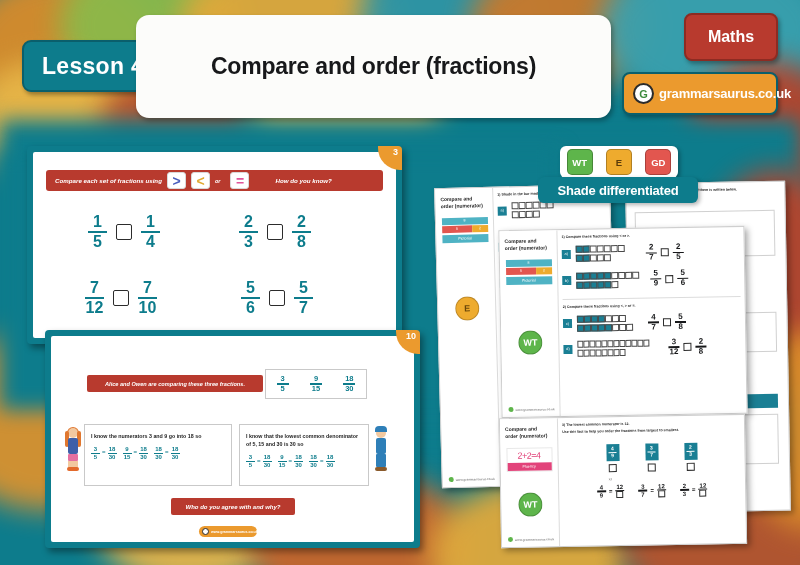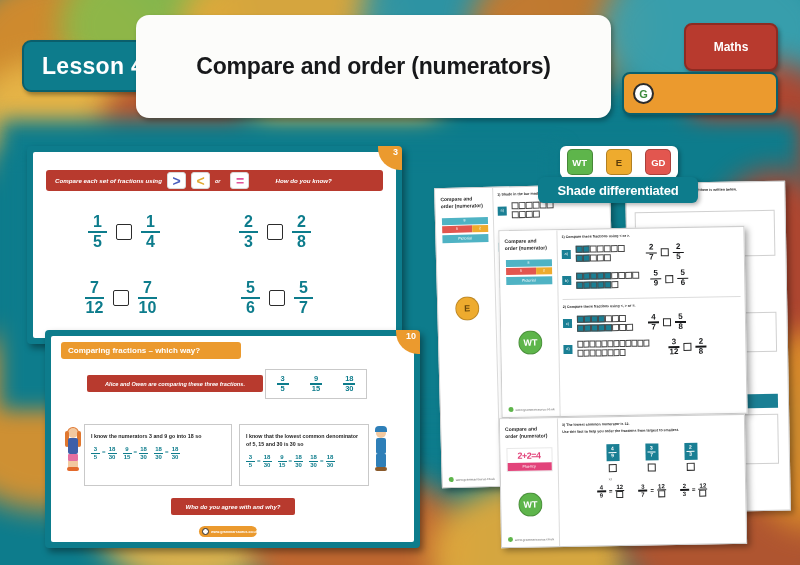--- a/index.html
+++ b/index.html
@@ -34,24 +34,23 @@
   .y6-badge {
     position:absolute; left:622px; top:13px; width:56px; height:50px;
     background:#0d7c8c; border:2px solid #0a5f6c; border-radius:8px;
     color:#fff; font-size:25px; font-weight:bold;
     display:flex; align-items:center; justify-content:center;
     box-shadow: 2px 3px 4px rgba(0,0,0,.33);
   }
   .subject-badge {
     position:absolute; left:684px; top:13px; width:94px; height:48px;
     background:#b83a2e; border:2px solid #8d2b22; border-radius:8px;
-    color:#fff; font-size:12px; font-weight:bold;
+    color:#fff; font-size:16px; font-weight:bold;
     display:flex; align-items:center; justify-content:center;
     box-shadow: 2px 3px 4px rgba(0,0,0,.33);
-    margin-top: 10px;
   }
   .brand-badge {
     position:absolute; left:622px; top:72px; width:156px; height:43px;
     background:#eb9a2e; border:2px solid #0a5f6c; border-radius:8px;
     display:flex; align-items:center; gap:5px; padding-left:9px;
     box-shadow: 2px 3px 4px rgba(0,0,0,.33);
   }
   .brand-badge .logo {
     width:21px; height:21px; border-radius:50%;
     background:#fff; border:2px solid #2c2c2c;
@@ -200,21 +199,21 @@
                    display:flex; align-items:center; justify-content:center; }
   .barmodel .split { display:flex; height:7px; margin-top:1px; }
   .barmodel .split .a { flex:2; background:#e2564f; color:#fff; font-size:3.6px;
                         display:flex; align-items:center; justify-content:center; }
   .barmodel .split .b { flex:1; background:#eeab2e; color:#fff; font-size:3.6px;
                         display:flex; align-items:center; justify-content:center; }
   .barmodel .lbl { height:8px; margin-top:2px; background:#4fb3c4; color:#fff;
                    font-size:3.8px; display:flex; align-items:center; justify-content:center; }
   .fluency { margin:7px auto 0; width:46px; background:#fff;
              border:1px solid #e8e8e8; padding-top:2px; }
-  .fluency .sum { text-align:center; font-size:9px; font-weight:bold; color:#e2437a;
+  .fluency .sum { text-align:center; font-size:9px; font-weight:normal; color:#e2437a;
                   letter-spacing:-.5px; }
   .fluency .lbl { margin-top:2px; height:8px; background:#e2437a; color:#fff;
                   font-size:3.8px; display:flex; align-items:center; justify-content:center; }
   .wsbadge { position:absolute; left:17px; width:24px; height:24px; border-radius:50%;
              display:flex; align-items:center; justify-content:center;
              font-size:9px; font-weight:bold; color:#fff;
              border:1.5px solid rgba(0,0,0,.2); }
   .wsb-e { background:#eeab2e; color:#6b4708; }
   .wsb-wt { background:#5eb54b; }
   .ws-foot { position:absolute; left:6px; bottom:5px; display:flex; align-items:center; gap:2px; }
@@ -268,27 +267,28 @@
   <div class="blob" style="left:700px;top:170px;width:150px;height:220px;background:#b6442c;"></div>
   <div class="blob" style="left:740px;top:330px;width:140px;height:200px;background:#d98b2a;"></div>
   <div class="strip" style="left:0;top:150px;width:560px;height:260px;background:#0d7c8c;"></div>
 </div>
 
 <div id="header">
   <div class="lesson-tag">
     <span>Lesson 4</span>
   </div>
   <div class="title-plate">
-    <span>Compare and order (numerators)</span>
+    <span>Compare and order (fractions)</span>
   </div>
   <div class="subject-badge">
     <span>Maths</span>
   </div>
   <div class="brand-badge">
     <span class="logo">G</span>
+    <span class="txt">grammarsaurus.co.uk</span>
   </div>
 </div>
 
 <div class="slide" id="slide1">
   <div class="inner">
     <div class="banner">
       <span class="lbl1">Compare each set of fractions using</span>
       <span class="opbtn op-gt">&gt;</span>
       <span class="opbtn op-lt">&lt;</span>
       <span class="or">or</span>
@@ -350,21 +350,20 @@
           <span class="bar"></span>
           <span class="den">7</span>
         </div>
     </div>
   </div>
   <div class="corner">3</div>
 </div>
 
 <div class="slide" id="slide2">
   <div class="inner">
-    <div class="s2-title">Comparing fractions – which way?</div>
 
     <div class="s2-redbar">Alice and Owen are comparing these three fractions.</div>
 
     <div class="s2-fracbox">
       <div class="frac-sm">
           <span>3</span>
           <span class="bar"></span>
           <span>5</span>
         </div>
       <div class="frac-sm">

